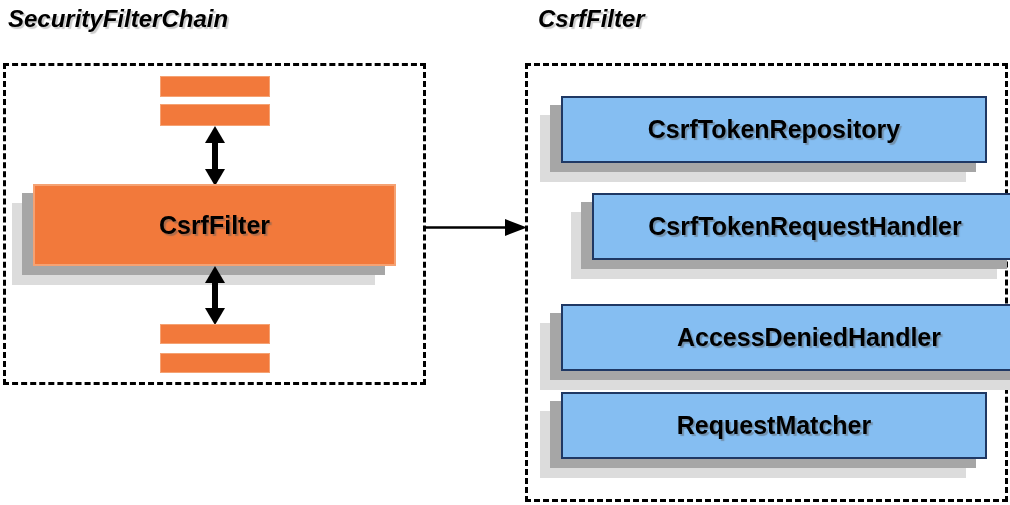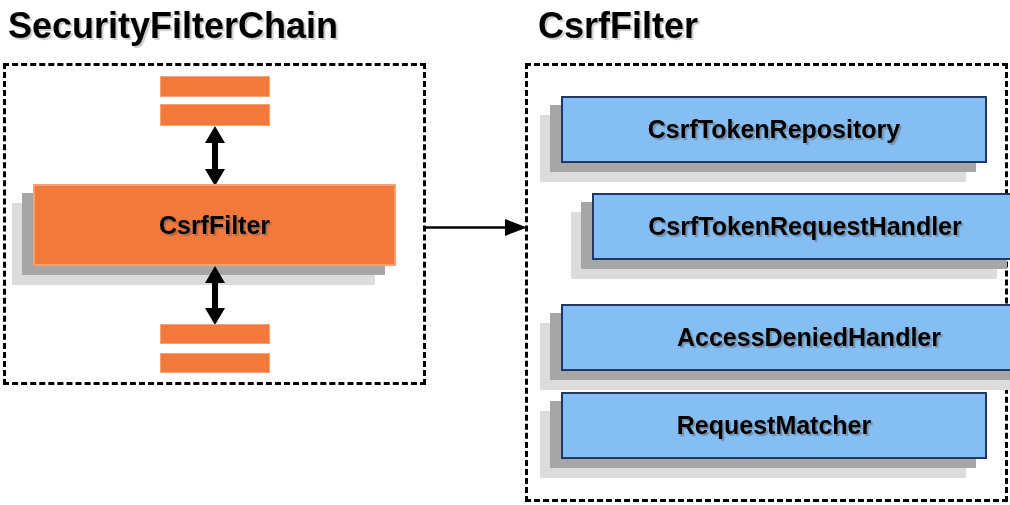--- a/index.html
+++ b/index.html
@@ -17,25 +17,26 @@
   .stage{
     position:relative;
     width:1010px;height:505px;
     background:#ffffff;
     overflow:hidden;
   }
   section{position:static;}
   .title{
     position:absolute;
     font-weight:bold;
-    font-size:36px;
+    font-size:24px;
     color:#000;
     letter-spacing:0px;
     text-shadow:2px 2px 1px #cccccc;
     white-space:nowrap;
+    font-style:italic;
   }
   .dashed-panel{
     position:absolute;
     border:3px dashed var(--line);
     background:transparent;
   }
   .mini-bar{
     position:absolute;
     width:110px;height:21px;
     background:var(--orange-fill);

